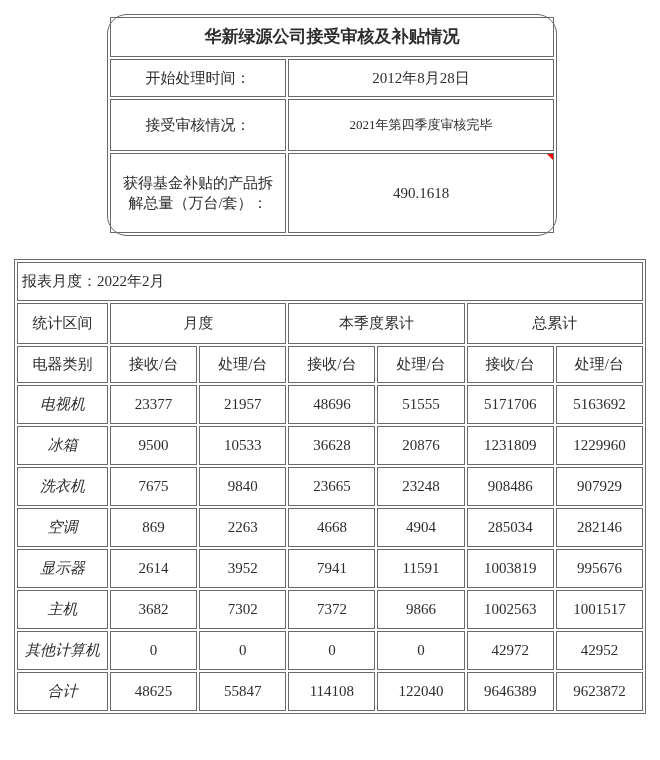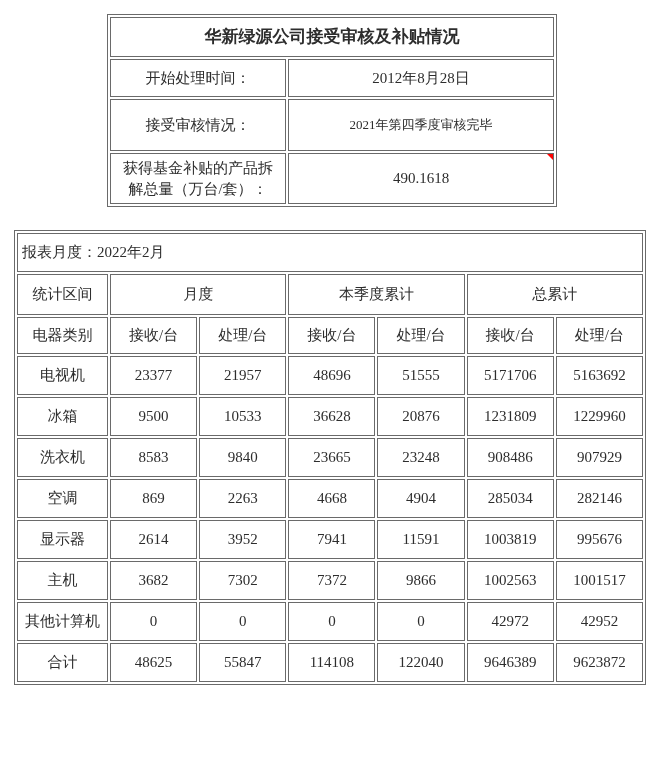--- a/index.html
+++ b/index.html
@@ -24,52 +24,53 @@
     font-size: 15px;
     line-height: 1.35;
     padding: 2px 4px;
     overflow: hidden;
     position: relative;
   }
   
   .summary-table {
     width: 450px;
     margin: 14px 0 0 107px;
+    border-radius: 20px;
   }
   .summary-table .title-cell {
     font-weight: bold;
     font-size: 17px;
     height: 40px;
   }
   .summary-table .label-cell { height: 38px; font-size: 15px; margin-left: 45px; }
   .summary-table .value-cell { font-size: 15px; }
   .summary-table .row-status .value-cell { font-size: 13px; margin-top: 44px; }
   .summary-table .row-status .label-cell { height: 52px; }
-  .summary-table .row-total .label-cell { height: 51px; padding: 0 8px; }
+  .summary-table .row-total .label-cell { height: 80px; padding: 0 8px; }
   .comment-marker {
     position: absolute;
     top: 0; right: 0;
     width: 0; height: 0;
     border-left: 6px solid transparent;
     border-top: 6px solid #ff0000;
   }
   
   .report-table {
     width: 632px;
     margin: 23px 0 0 14px;
   }
   .report-table td { height: 39px; font-size: 15px; }
   .report-table .period-cell {
     text-align: left;
     font-size: 15px;
     height: 39px;
   }
   .report-table .group-cell { height: 41px; }
   .report-table .head-cell { height: 37px; margin-left: 20px; }
-  .report-table .category-cell { padding: 0 6px; }
+  .report-table .category-cell { padding: 0 6px; font-style: italic; }
 </style>
 </head>
 <body>
 
 <table class="summary-table">
   <colgroup>
       <col style="width:176px">
       <col>
     </colgroup>
   <tbody>
@@ -137,21 +138,21 @@
     <td class="category-cell">冰箱</td>
     <td>9500</td>
     <td>10533</td>
     <td>36628</td>
     <td>20876</td>
     <td>1231809</td>
     <td>1229960</td>
   </tr>
   <tr>
     <td class="category-cell">洗衣机</td>
-    <td>8583</td>
+    <td>7675</td>
     <td>9840</td>
     <td>23665</td>
     <td>23248</td>
     <td>908486</td>
     <td>907929</td>
   </tr>
   <tr>
     <td class="category-cell">空调</td>
     <td>869</td>
     <td>2263</td>

